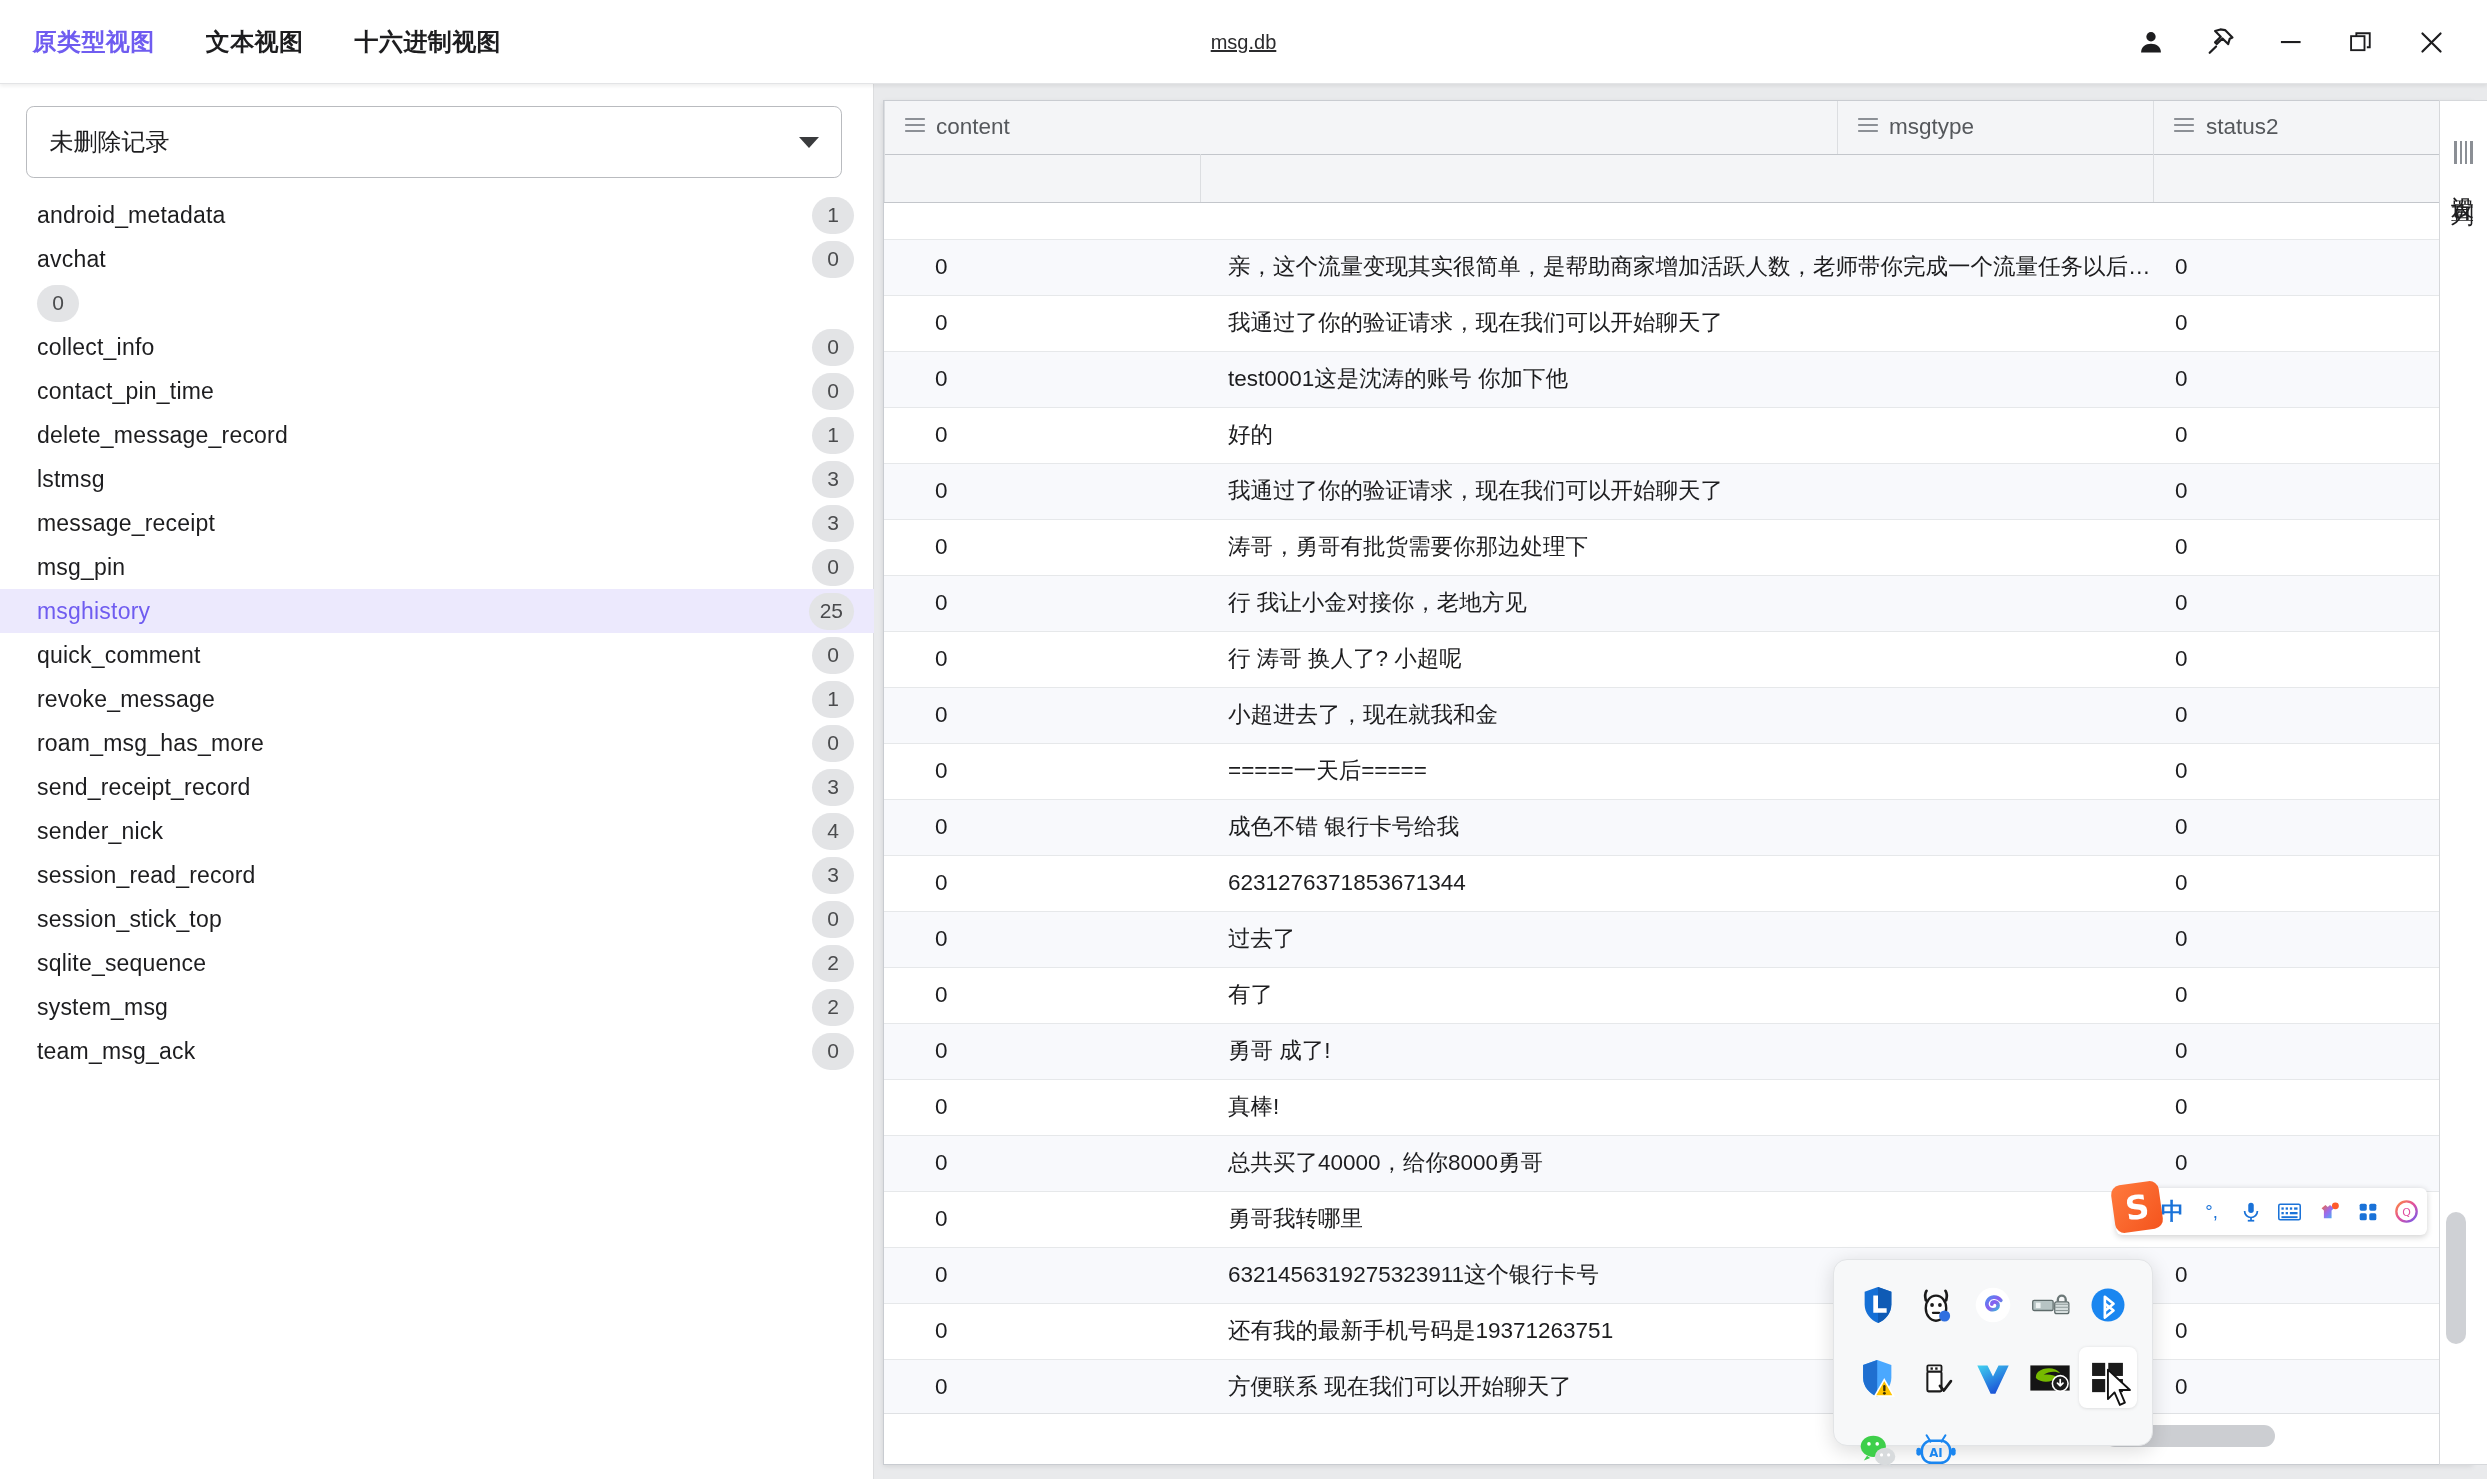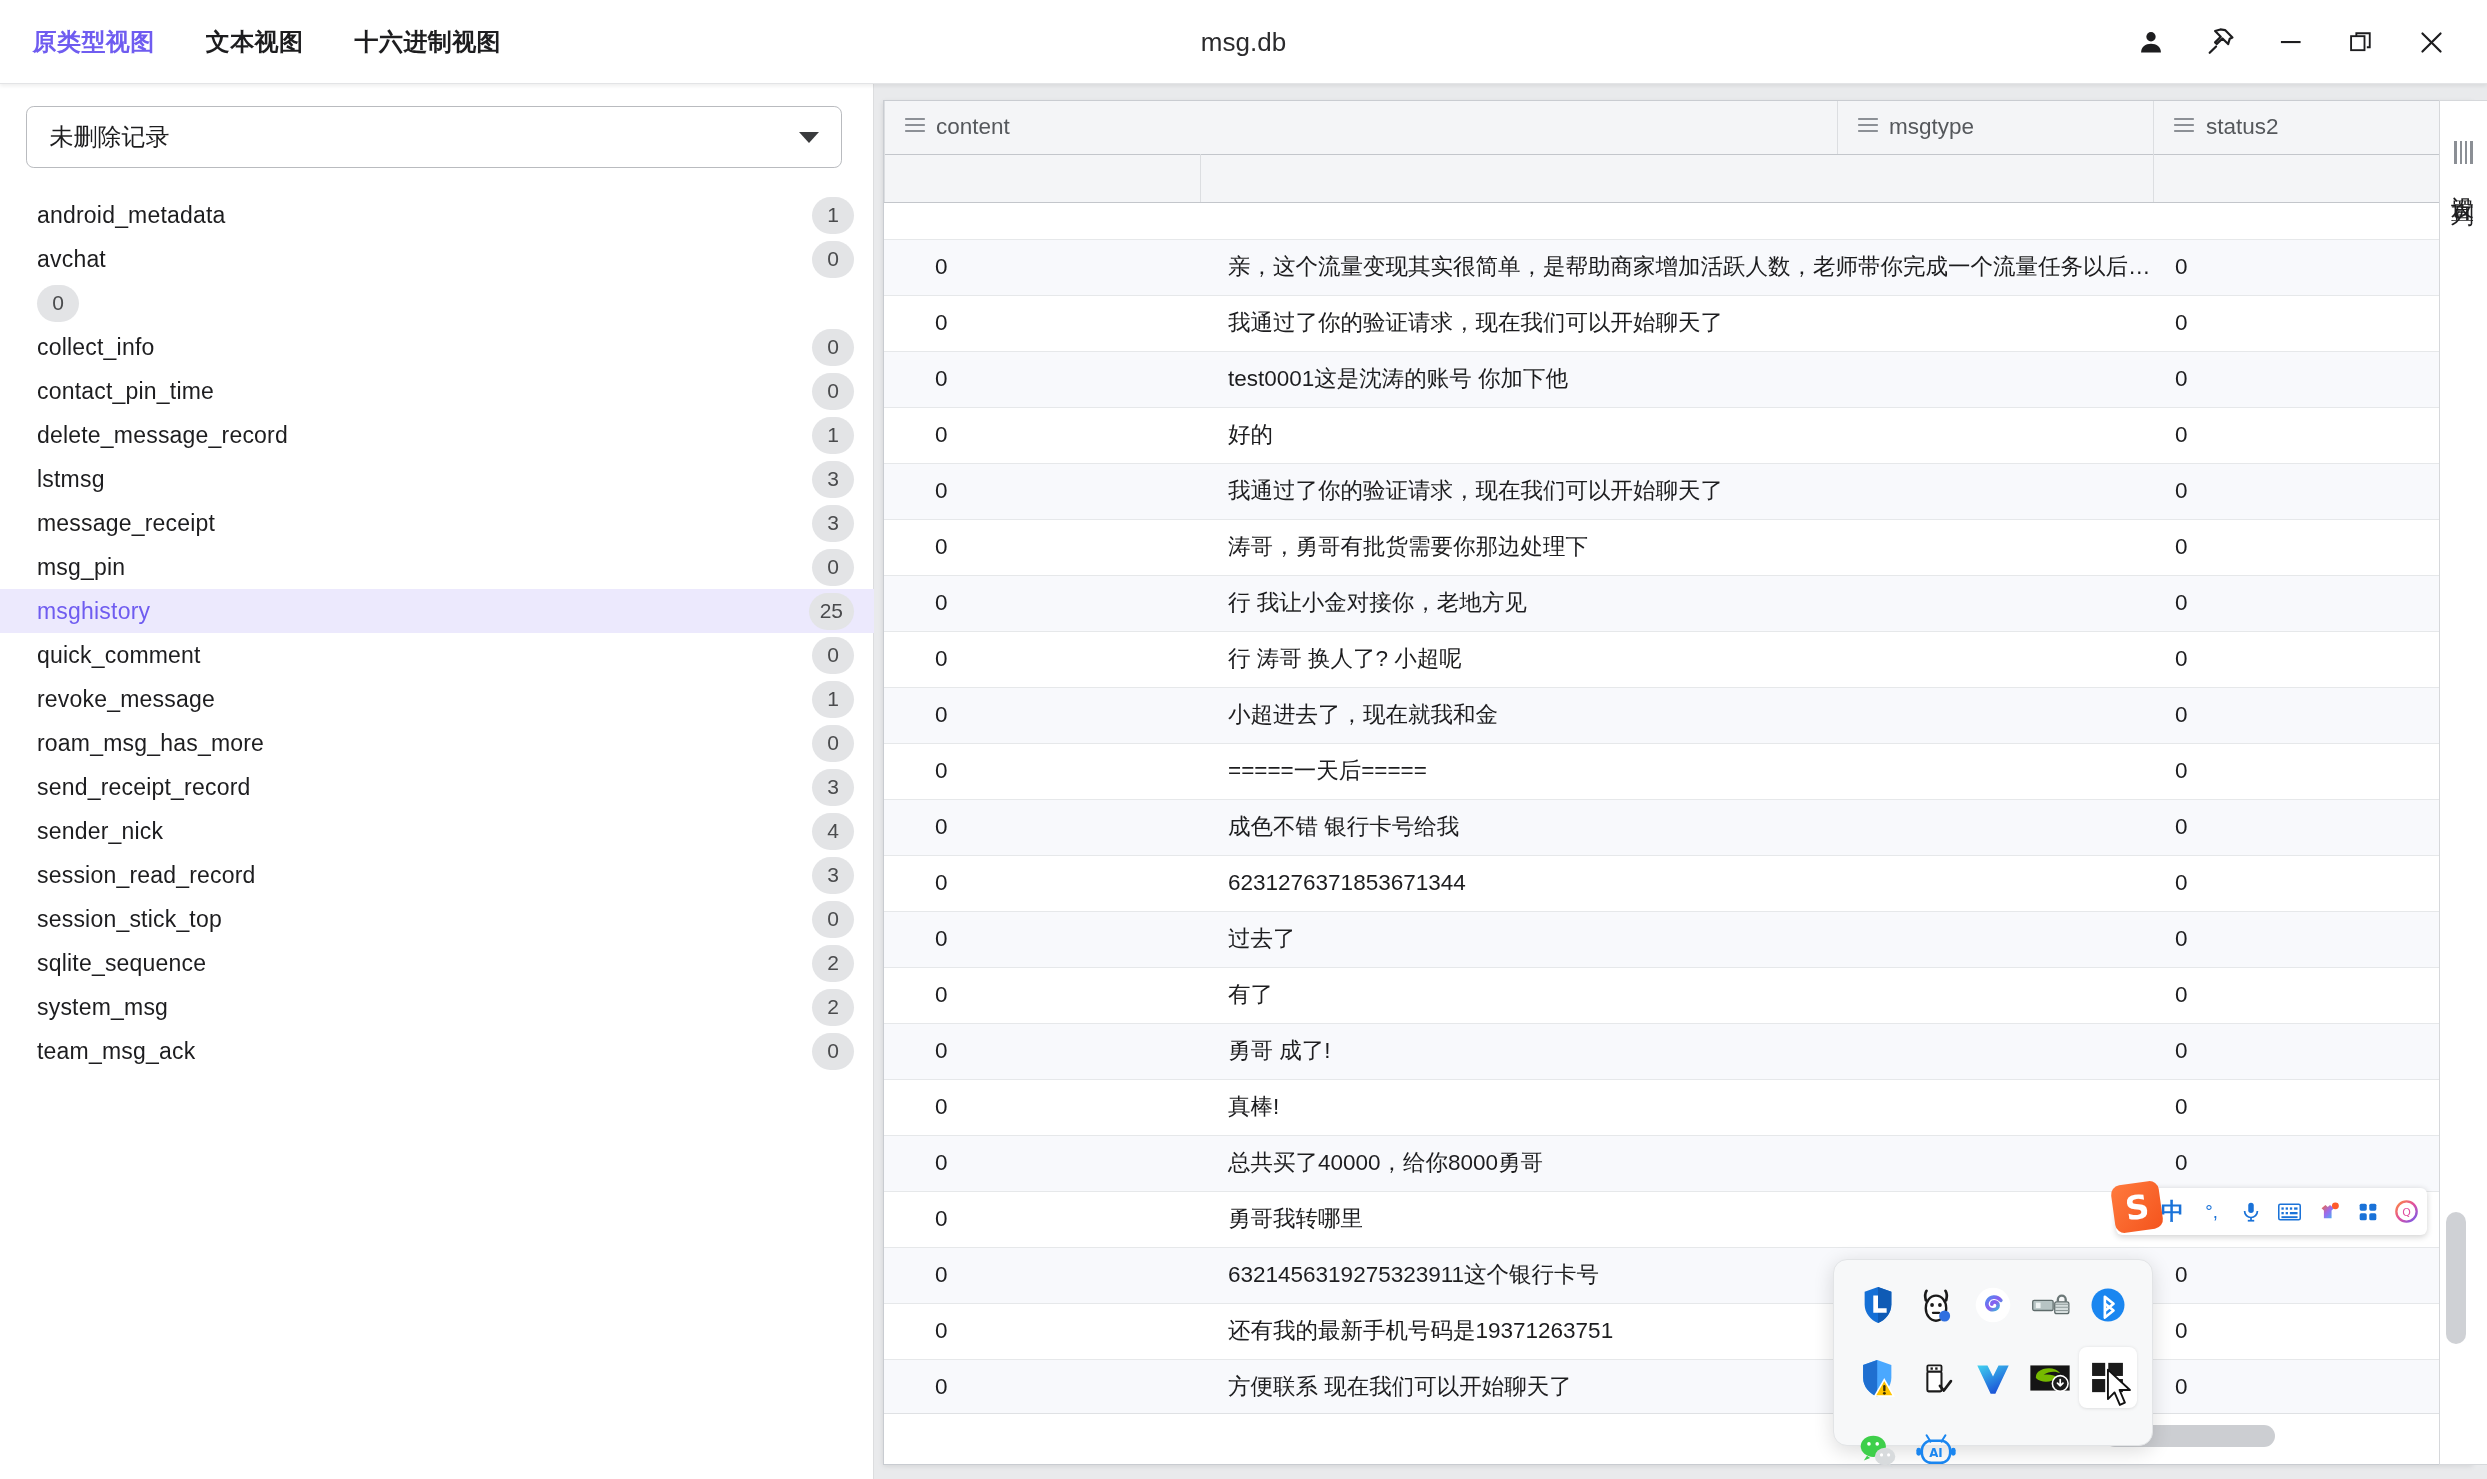--- a/index.html
+++ b/index.html
@@ -20,21 +20,21 @@
   }
   .tabs { position: absolute; left: 29.5px; top: 0; height: 84px; display: flex; align-items: center; gap: 45px; }
   .tab {
     font-size: 24px; color: #1d1d1f; font-weight: 700; cursor: pointer;
     padding: 4.7px 3.1px; letter-spacing: 0.4px;
   }
   .tab.active { color: #6f5cf0; font-weight: 700; }
   .win-title {
     position: absolute; left: 0; top: 0; width: 2487px; height: 84px;
     display: flex; align-items: center; justify-content: center;
-    font-size: 26px; color: #2b2b2d; pointer-events: none;
+    font-size: 20px; color: #2b2b2d; pointer-events: none; text-decoration: underline;
   }
   .win-ctrls {
     position: absolute; right: 31px; top: 0; height: 84px;
     display: flex; align-items: center; gap: 20px;
   }
   .wbtn {
     width: 50px; height: 50px; display: flex; align-items: center; justify-content: center;
     cursor: pointer; border-radius: 3.9px;
   }
   .wbtn svg { display: block; }
@@ -42,21 +42,21 @@
   
   .body-wrap { position: absolute; left: 0; top: 84px; width: 2487px; height: 1396px; }
 
   
   .sidebar {
     position: absolute; left: 0; top: 0; width: 874px; height: 1396px;
     background: #ffffff;
     border-right: 0.8px solid #dcdddf;
   }
   .select-box {
-    position: absolute; left: 26.4px; top: 22px; width: 816px; height: 62px;
+    position: absolute; left: 26.4px; top: 22px; width: 816px; height: 72px;
     border: 1.6px solid #b9bbbf; border-radius: 7.8px; background: #fff;
     display: flex; align-items: center; padding: 0 22px; cursor: pointer;
   }
   .select-val { font-size: 24px; color: #1d1d1f; flex: 1; }
   .caret { width: 0; height: 0; border-left: 10px solid transparent; border-right: 10px solid transparent; border-top: 11.7px solid #3a3b3d; }
 
   .tbl-list { position: absolute; left: 0; top: 109px; width: 874px; }
   .tbl-row {
     position: relative; height: 44px; display: flex; align-items: center;
     padding: 0 20px 0 37px; cursor: pointer;

